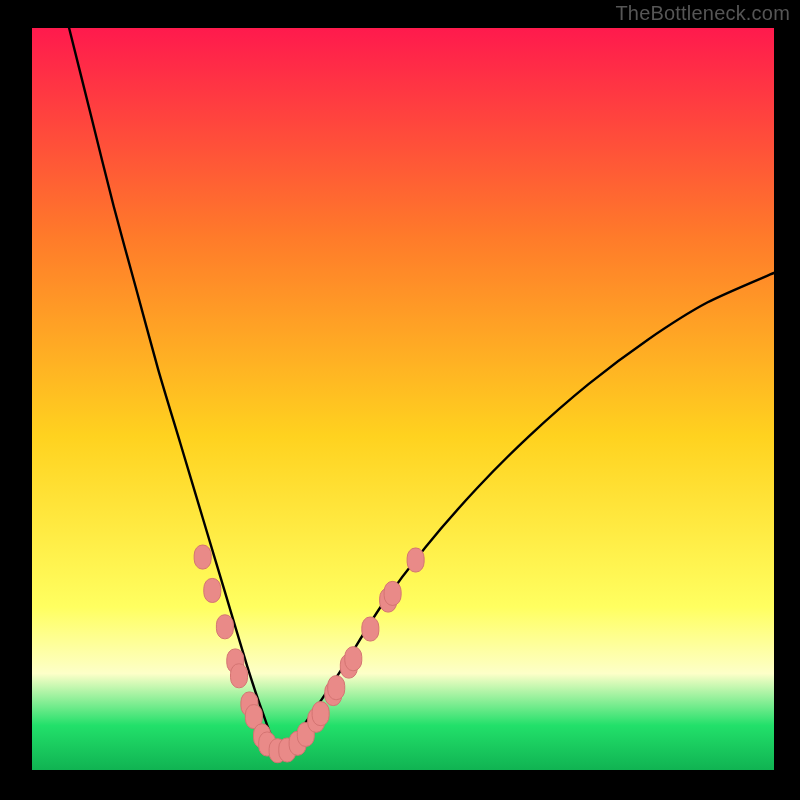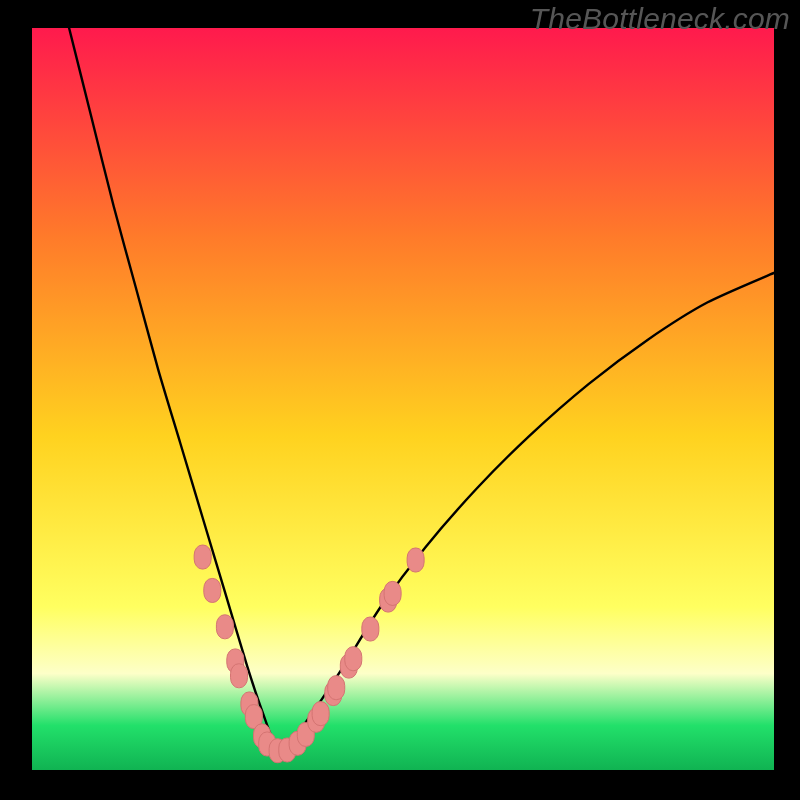--- a/index.html
+++ b/index.html
@@ -14,26 +14,25 @@
     position: relative;
     width: 800px;
     height: 800px;
     background: #000;
   }
   .watermark {
     position: absolute;
     top: 2px;
     right: 10px;
     font-family: Arial, Helvetica, sans-serif;
-    font-size: 30px;
+    font-size: 20px;
     font-weight: 500;
     color: #565656;
     letter-spacing: 0.2px;
     z-index: 10;
-    font-style: italic;
   }
   svg { display: block; }
 </style>
 </head>
 <body>
 <div class="frame">
 
 <div class="watermark">TheBottleneck.com</div>
 
 <svg id="chart-svg" width="800" height="800" viewBox="0 0 800 800">

